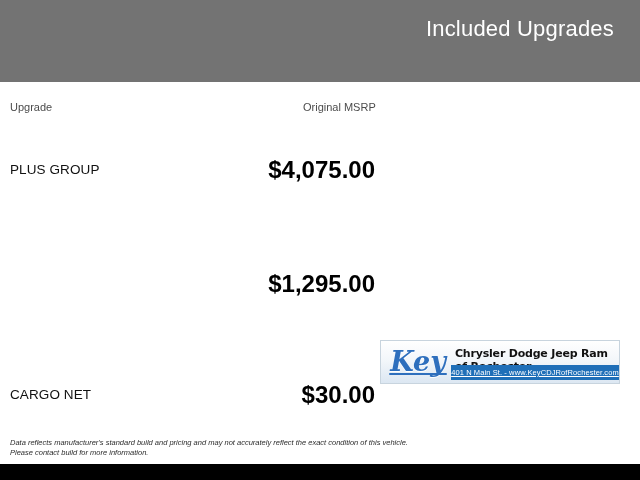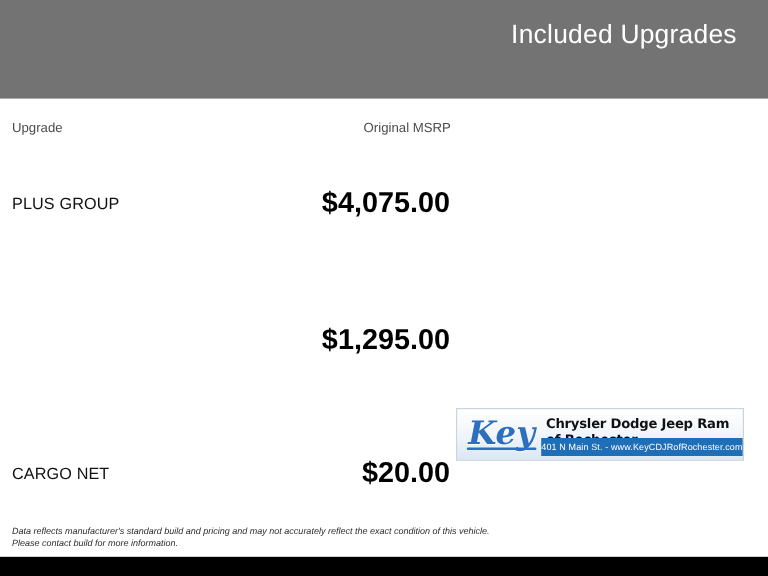--- a/index.html
+++ b/index.html
@@ -145,20 +145,21 @@
     left: 70px;
     top: 24px;
     width: 168px;
     height: 15px;
     background: #1f6fb8;
     color: #ffffff;
     font-size: 7.5px;
     line-height: 15px;
     text-align: center;
     letter-spacing: 0.1px;
+    text-decoration: underline;
   }
 
   .disclaimer {
     position: absolute;
     left: 10px;
     top: 356px;
     width: 420px;
     font-size: 7.5px;
     line-height: 10px;
     color: #2b2b2b;
@@ -184,21 +185,21 @@
       <div class="name">PLUS GROUP</div>
       <div class="price">$4,075.00</div>
     </div>
 
     <div class="row row-2">
       <div class="price">$1,295.00</div>
     </div>
 
     <div class="row row-3">
       <div class="name">CARGO NET</div>
-      <div class="price">$20.00</div>
+      <div class="price">$30.00</div>
     </div>
 
     <div class="dealer-badge">
       <div class="dealer-logo">Key</div>
       <div class="dealer-name">Chrysler Dodge Jeep Ram of Rochester</div>
       <div class="dealer-strip">401 N Main St. - www.KeyCDJRofRochester.com</div>
     </div>
 
     <div class="disclaimer">
       <div>Data reflects manufacturer's standard build and pricing and may not accurately reflect the exact condition of this vehicle.</div>

